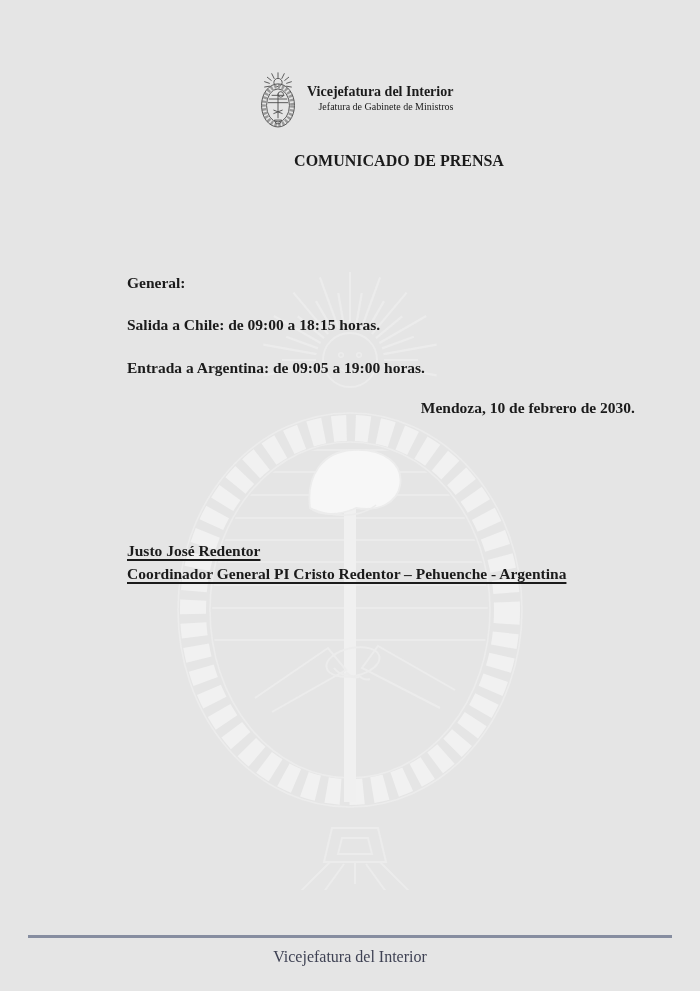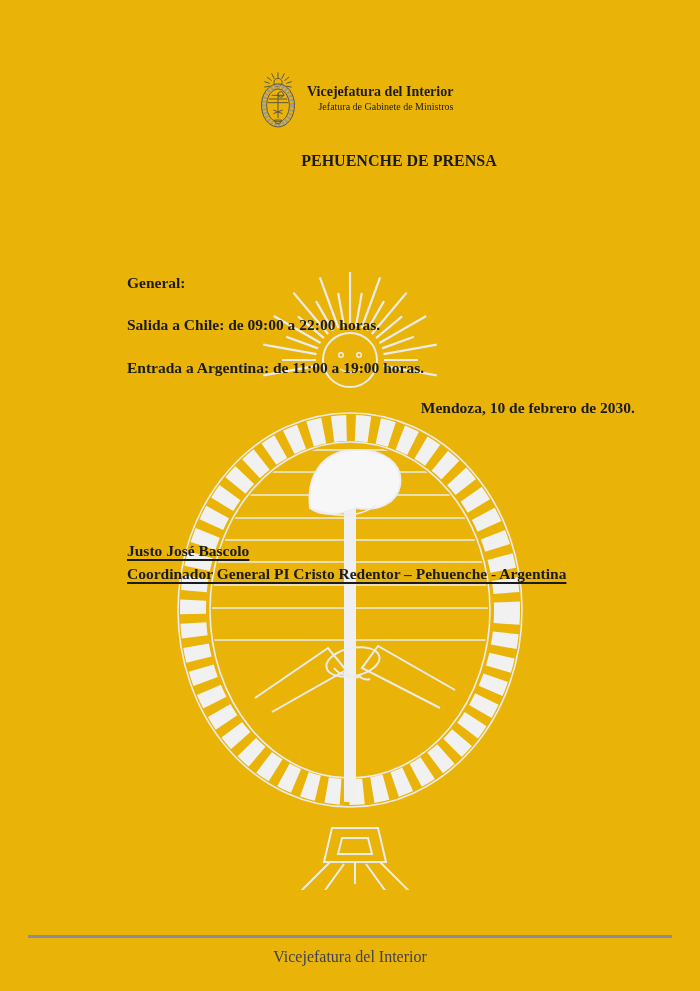--- a/index.html
+++ b/index.html
@@ -1,19 +1,19 @@
 <!DOCTYPE html>
 <html><head>
 <meta charset="utf-8">
 <style>
   html,body{margin:0;padding:0;background:#ffffff;}
   .page{
     position:relative;
     width:700px;height:991px;
-    background:#eab308;
+    background:#e5e5e5;
     font-family:"Liberation Serif","DejaVu Serif",serif;
     color:#1b1b1b;
     overflow:hidden;
   }
   .abs{position:absolute;}
   
   .watermark{left:160px;top:250px;width:380px;height:640px;z-index:0;}
   .content{position:absolute;inset:0;z-index:1;}
 
   
@@ -157,30 +157,30 @@
           <path d="M20,54 L28,54 L26,58 L22,58 Z"></path>
         </g>
       </svg>
       <div>
         <div class="org-name">Vicejefatura del Interior</div>
         <div class="org-sub">Jefatura de Gabinete de Ministros</div>
       </div>
     </div>
 
     <div class="abs title">
-      <span class="title-l1">PEHUENCHE DE PRENSA</span>
+      <span class="title-l1">COMUNICADO DE PRENSA</span>
     </div>
 
     <div class="abs h-schedule">General:</div>
-    <div class="abs line-chile">Salida a Chile: de 09:00 a 22:00 horas.</div>
-    <div class="abs line-arg">Entrada a Argentina: de 11:00 a 19:00 horas.</div>
+    <div class="abs line-chile">Salida a Chile: de 09:00 a 18:15 horas.</div>
+    <div class="abs line-arg">Entrada a Argentina: de 09:05 a 19:00 horas.</div>
     <div class="abs dateline">Mendoza, 10 de febrero de 2030.</div>
 
     <div class="abs signature">
-      <span class="sig-line">Justo José Bascolo</span>
+      <span class="sig-line">Justo José Redentor</span>
       <span class="sig-line">Coordinador General PI Cristo Redentor – Pehuenche - Argentina</span>
     </div>
 
     <div class="abs footer-rule"></div>
     <div class="abs footer-text">Vicejefatura del Interior</div>
 
   </div>
 </div>
 
 </body></html>

